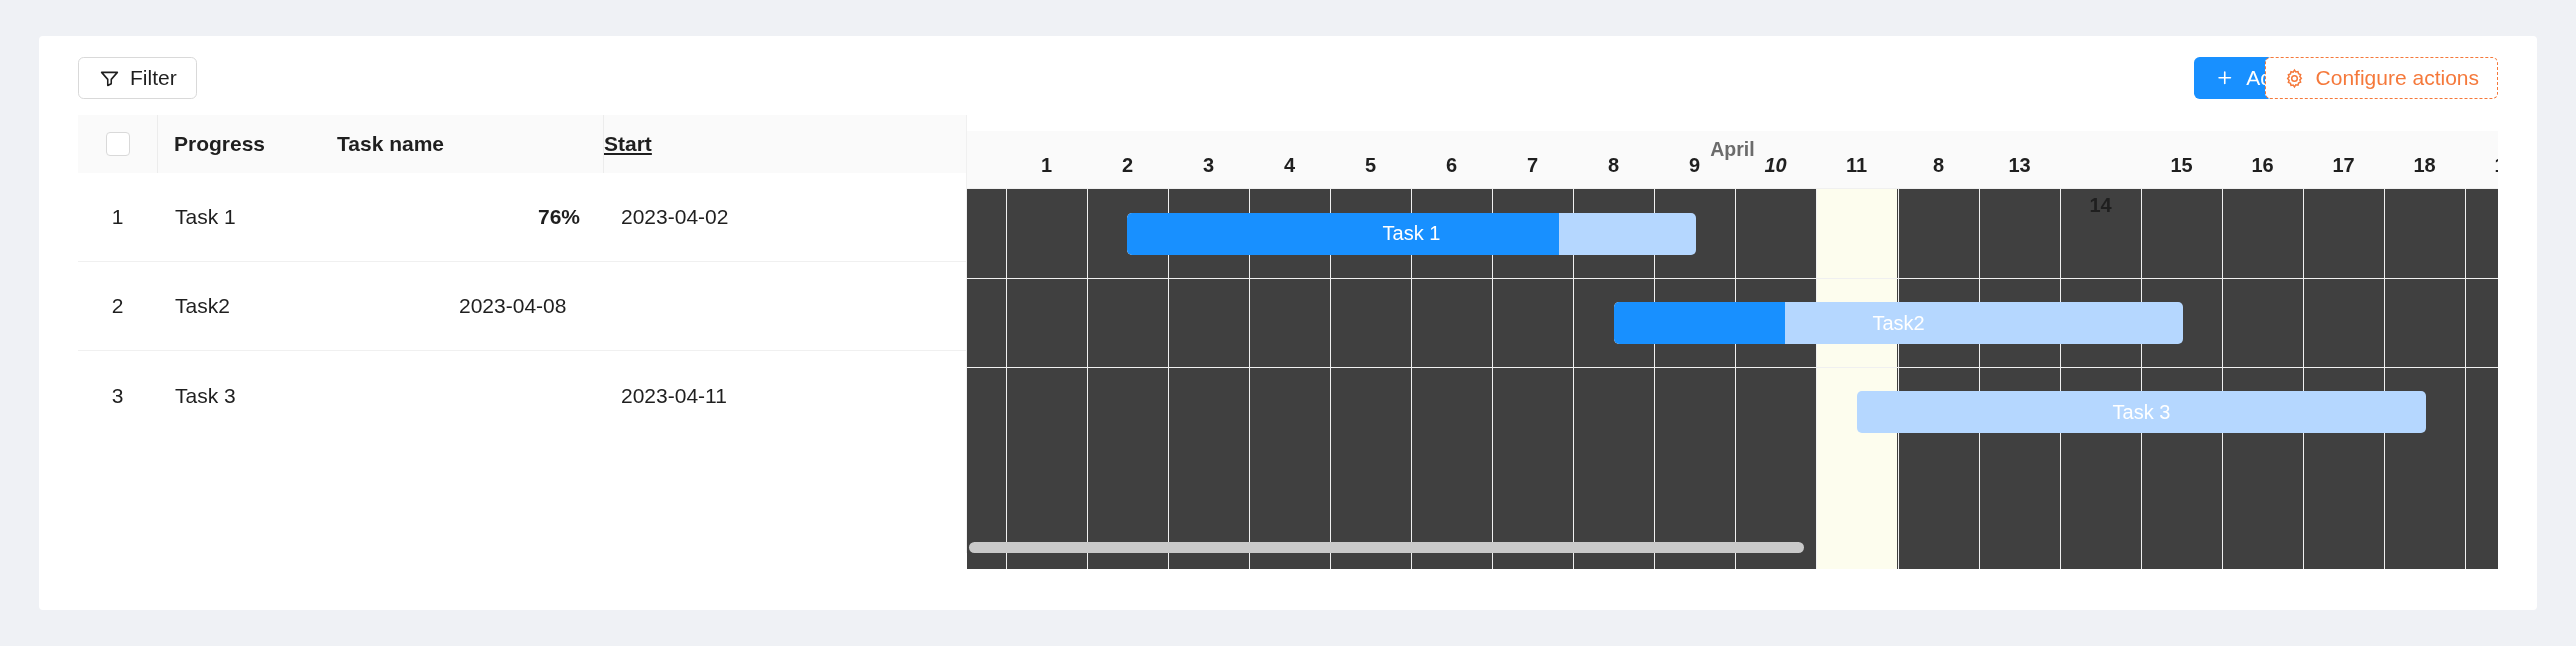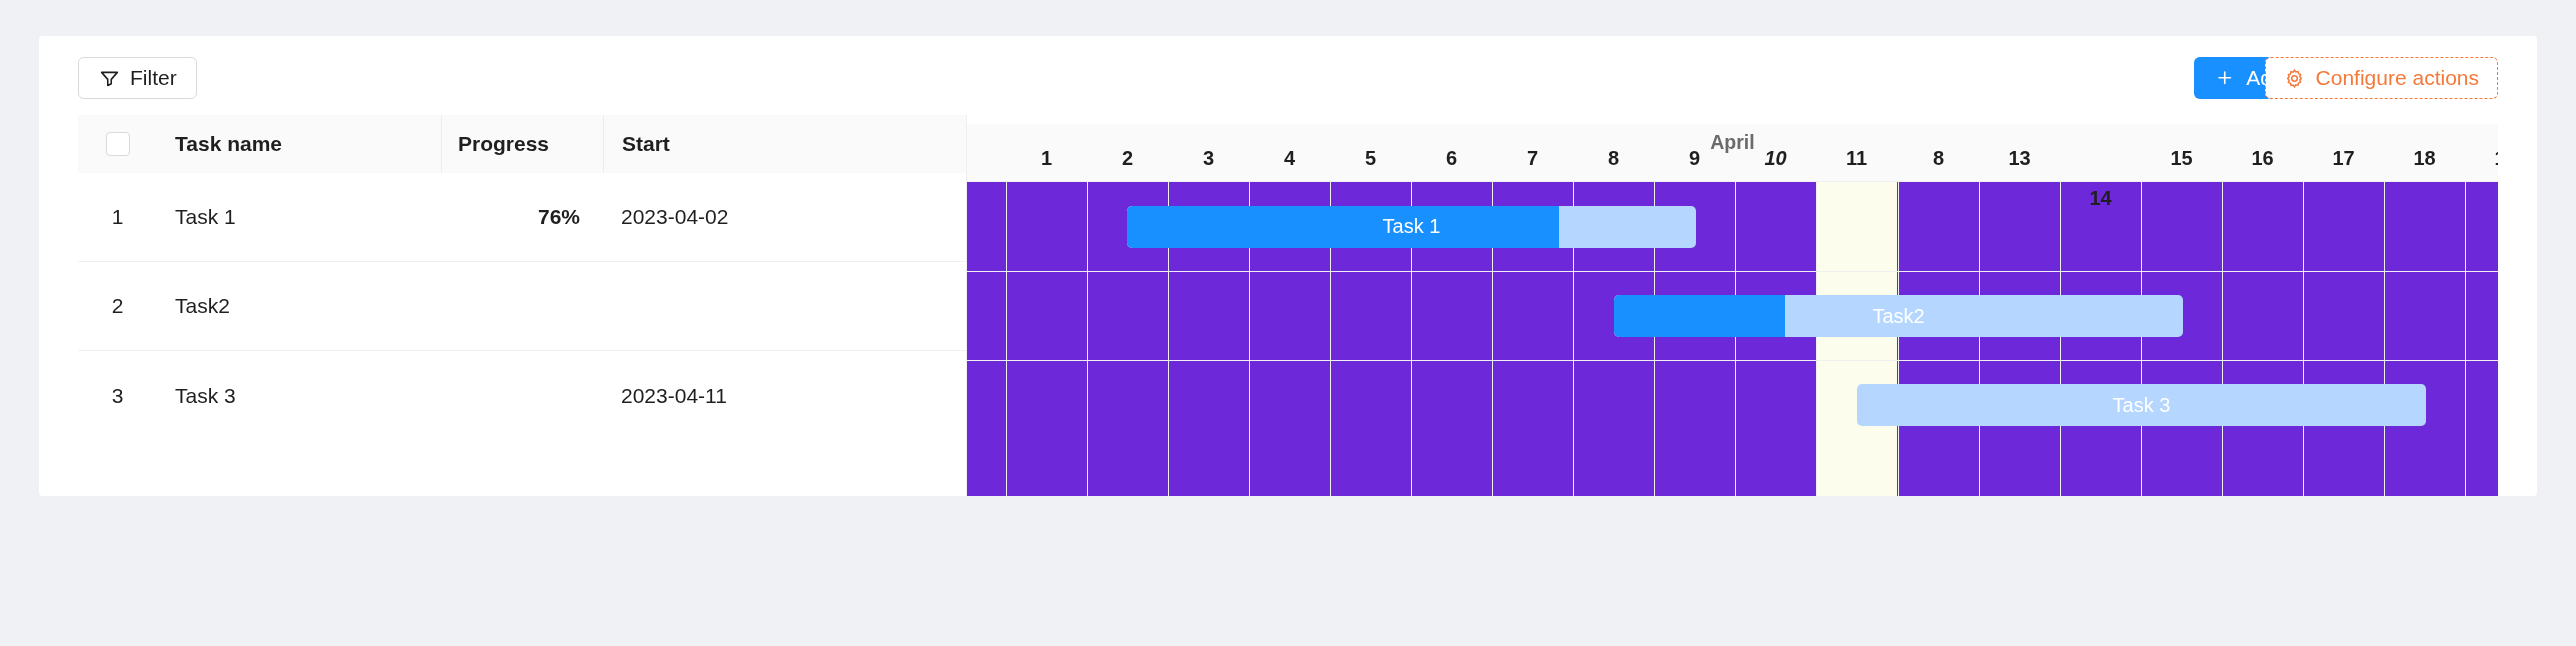--- a/index.html
+++ b/index.html
@@ -6,21 +6,21 @@
   html, body {
     width: 2576px; height: 647px;
     background: #eff1f5;
     font-family: "Liberation Sans", sans-serif;
     -webkit-font-smoothing: antialiased;
   }
 
   .card {
     position: absolute;
     left: 39px; top: 36px;
-    width: 2498px; height: 460px;
+    width: 2498px; height: 574px;
     background: #ffffff;
     border-radius: 4px;
     overflow: hidden;
   }
 
   
   .toolbar {
     position: absolute;
     left: 0; top: 0;
     width: 100%; height: 73px;
@@ -88,21 +88,21 @@
     background: #fafafa;
     display: flex; align-items: center;
   }
   .th {
     font-size: 21px; font-weight: bold; color: #1f1f1f;
     display: flex; align-items: center; height: 100%;
   }
   .col-chk  { width: 79px;  justify-content: center; }
   .col-name { width: 284px; padding-left: 18px; }
   .col-prog { width: 162px; padding-left: 16px; border-left: 0.8px solid #ececec; }
-  .col-start{ width: 227px; padding-left: 18px; border-left: 0.8px solid #ececec; }
+  .col-start{ width: 227px; border-left: 0.8px solid #ececec; text-decoration: underline; }
 
   .chkbox {
     width: 24px; height: 24px;
     border: 0.8px solid #d9d9d9; border-radius: 4px;
     background: #fff; cursor: pointer;
   }
 
   .trow {
     height: 89px;
     display: flex; align-items: center;
@@ -112,24 +112,24 @@
   .trow:last-child { border-bottom: none; }
   .td { font-size: 21px; color: #1f1f1f; display: flex; align-items: center; height: 100%; }
   .c-idx  { width: 79px;  justify-content: center; }
   .c-name { width: 284px; padding-left: 18px; }
   .c-prog { width: 162px; padding-right: 23px; justify-content: flex-end; font-weight: bold; }
   .c-start{ width: 227px; padding-left: 18px; }
 
   
   .timeline {
     position: absolute;
-    left: 889px; top: 9px;
+    left: 889px; top: 16px;
     width: 1531px; height: 100%;
     overflow: hidden;
-    background: #6d28d9;
+    background: #404040;
   }
   .tl-head {
     position: relative;
     height: 58px;
     background: #fafafa;
     border-bottom: 0.8px solid #f0f0f0;
   }
   .month-label {
     position: absolute;
     left: 0; top: 6.5px;
@@ -233,34 +233,35 @@
     </button>
   </div>
 
   <div class="grid-wrap">
 
     <div class="tbl">
       <div class="tbl-head">
         <div class="th col-chk">
           <span class="chkbox"></span>
         </div>
+        <div class="th col-prog">Progress</div>
         <div class="th col-name">Task name</div>
-        <div class="th col-prog">Progress</div>
         <div class="th col-start">Start</div>
       </div>
 
       <div class="trow">
         <div class="td c-idx">1</div>
         <div class="td c-name">Task 1</div>
         <div class="td c-prog">76%</div>
         <div class="td c-start">2023-04-02</div>
       </div>
       <div class="trow">
         <div class="td c-idx">2</div>
         <div class="td c-name">Task2</div>
+        <div class="td c-start">2023-04-08</div>
       </div>
       <div class="trow">
         <div class="td c-idx">3</div>
         <div class="td c-name">Task 3</div>
         <div class="td c-prog"></div>
         <div class="td c-start">2023-04-11</div>
       </div>
     </div>
 
     <div class="timeline">

